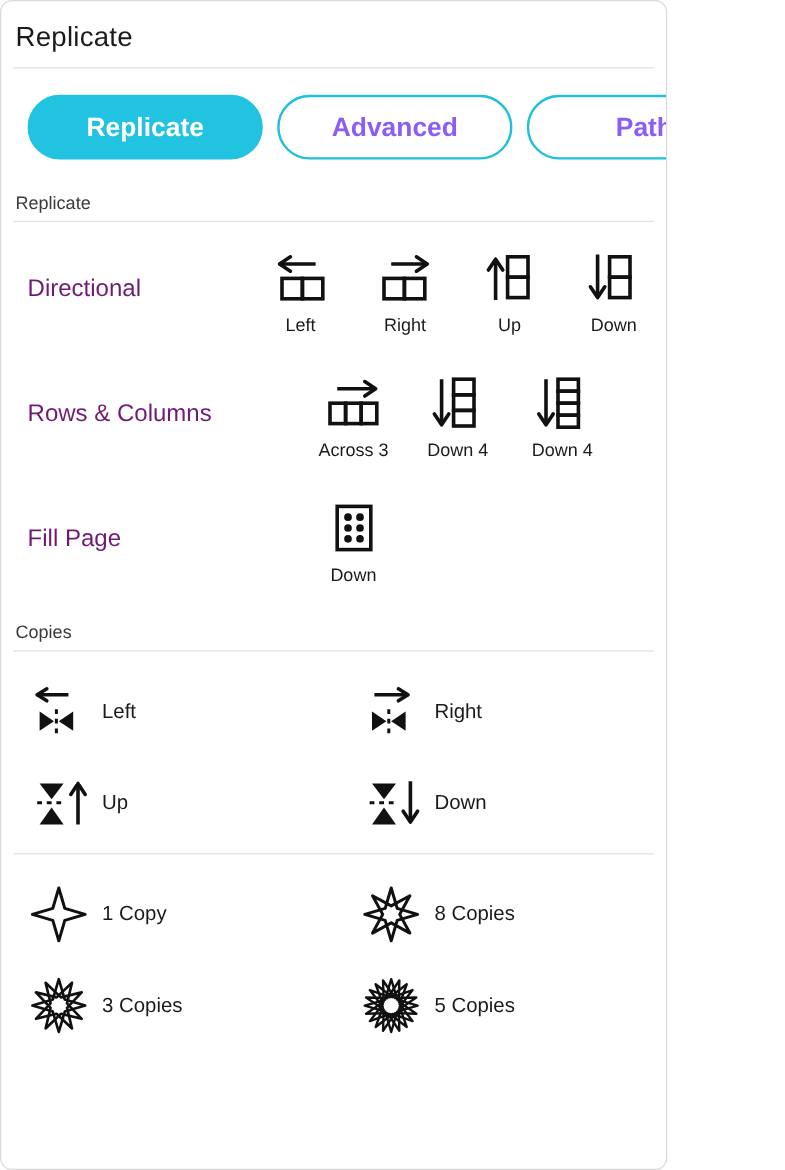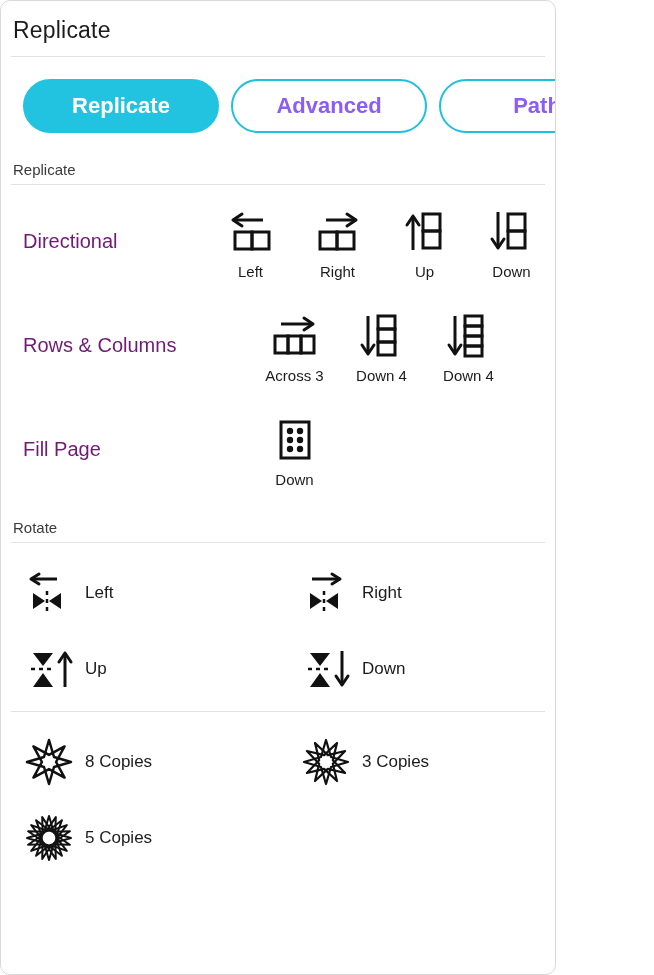--- a/index.html
+++ b/index.html
@@ -271,21 +271,21 @@
             <circle cx="33" cy="28" r="3.2" fill="#111"></circle>
             <circle cx="23" cy="37" r="3.2" fill="#111"></circle>
             <circle cx="33" cy="37" r="3.2" fill="#111"></circle>
           </svg>
         </div>
         <div class="cap">Down</div>
       </div>
     </div>
   </div>
 
-  <div class="section-head">Rotate</div>
+  <div class="section-head">Copies</div>
   <div class="section-rule"></div>
 
   <div class="two-col">
 
     <div class="opt">
       <div class="glyph">
         <svg width="52" height="52" viewBox="0 0 52 52">
           <path d="M8 12 L34 12" stroke="#111" stroke-width="3" fill="none"></path>
           <path d="M8 12 L16 7 M8 12 L16 17" stroke="#111" stroke-width="3" fill="none" stroke-linecap="round"></path>
           <path d="M24 24 L24 46" stroke="#111" stroke-width="2.5" stroke-dasharray="4 4" fill="none"></path>
@@ -334,20 +334,30 @@
       </div>
       <div class="cap">Down</div>
     </div>
 
   </div>
 
   <div class="section-rule"></div>
 
   <div class="two-col">
 
+    <div class="opt">
+      <div class="glyph">
+        <svg width="52" height="52" viewBox="0 0 52 52">
+          <g fill="none" stroke="#111" stroke-width="2.5" stroke-linejoin="round">
+            <path d="M26 4 L31 21 L48 26 L31 31 L26 48 L21 31 L4 26 L21 21 Z"></path>
+          </g>
+        </svg>
+      </div>
+      <div class="cap">1 Copy</div>
+    </div>
 
     <div class="opt">
       <div class="glyph">
         <svg width="52" height="52" viewBox="0 0 52 52">
           <g fill="none" stroke="#111" stroke-width="2.5" stroke-linejoin="round">
             <path d="M26 4 L31 21 L48 26 L31 31 L26 48 L21 31 L4 26 L21 21 Z"></path>
             <path d="M26 4 L31 21 L48 26 L31 31 L26 48 L21 31 L4 26 L21 21 Z" transform="rotate(45 26 26)"></path>
           </g>
         </svg>
       </div>

